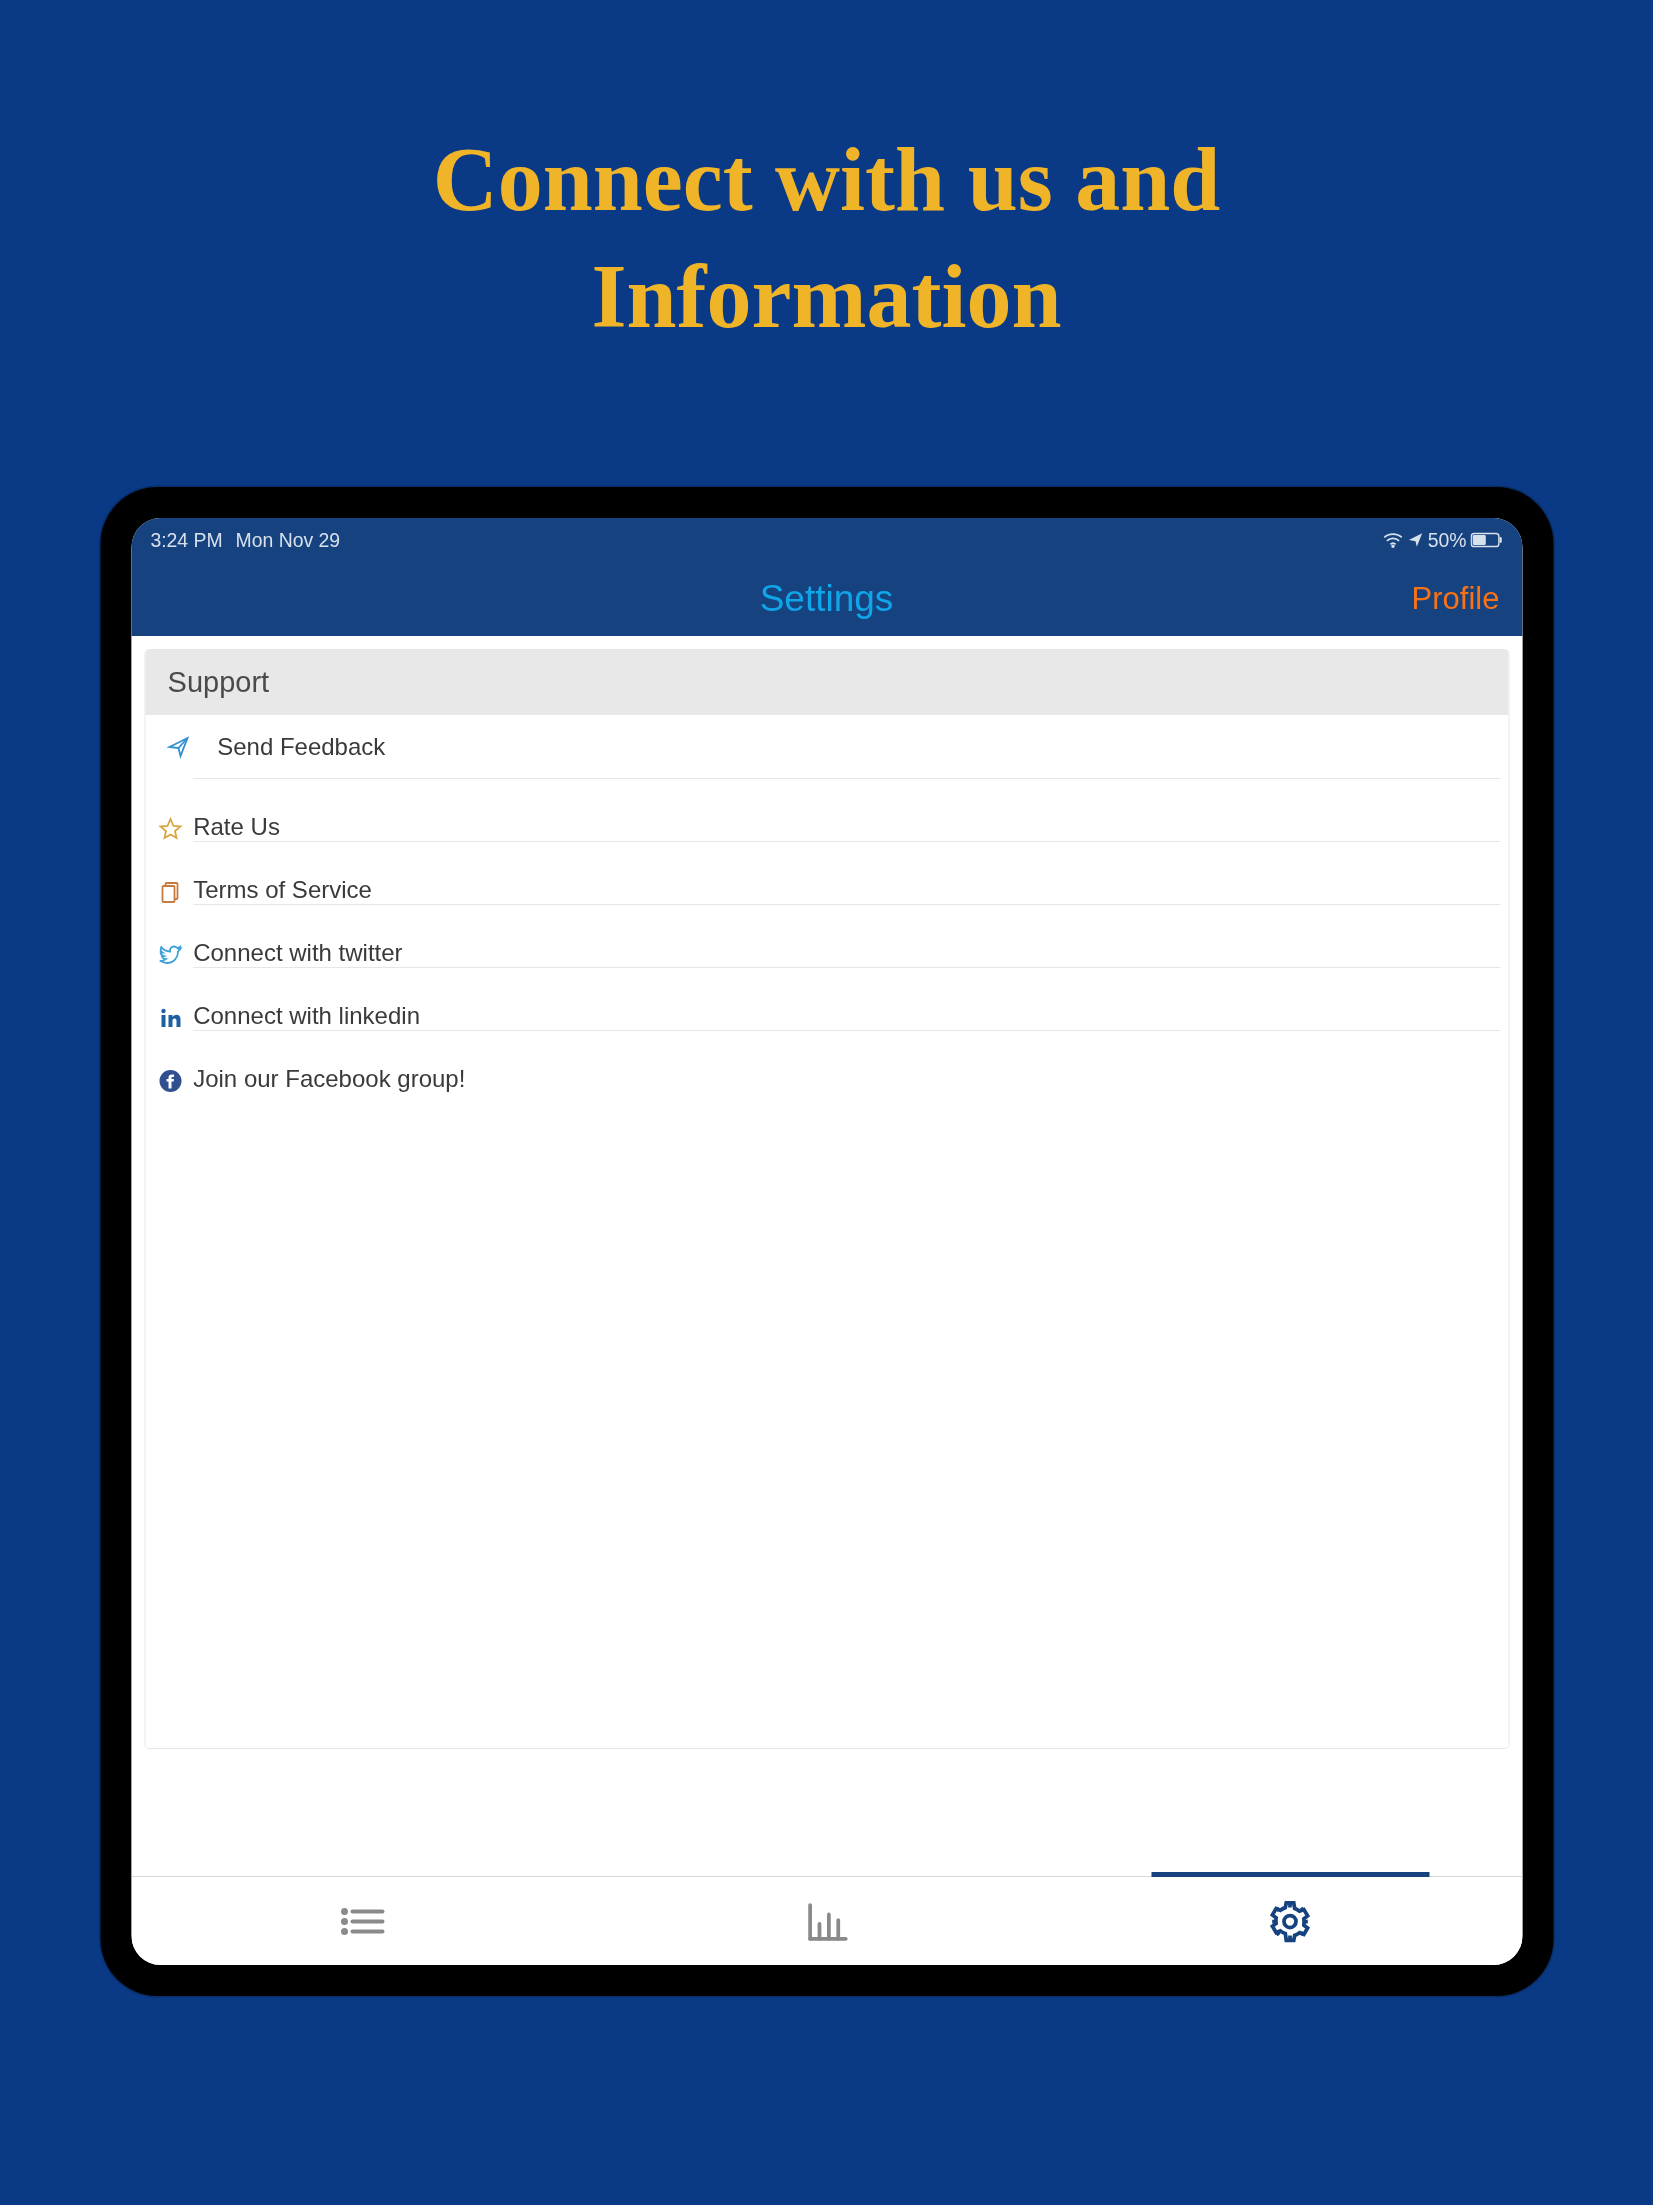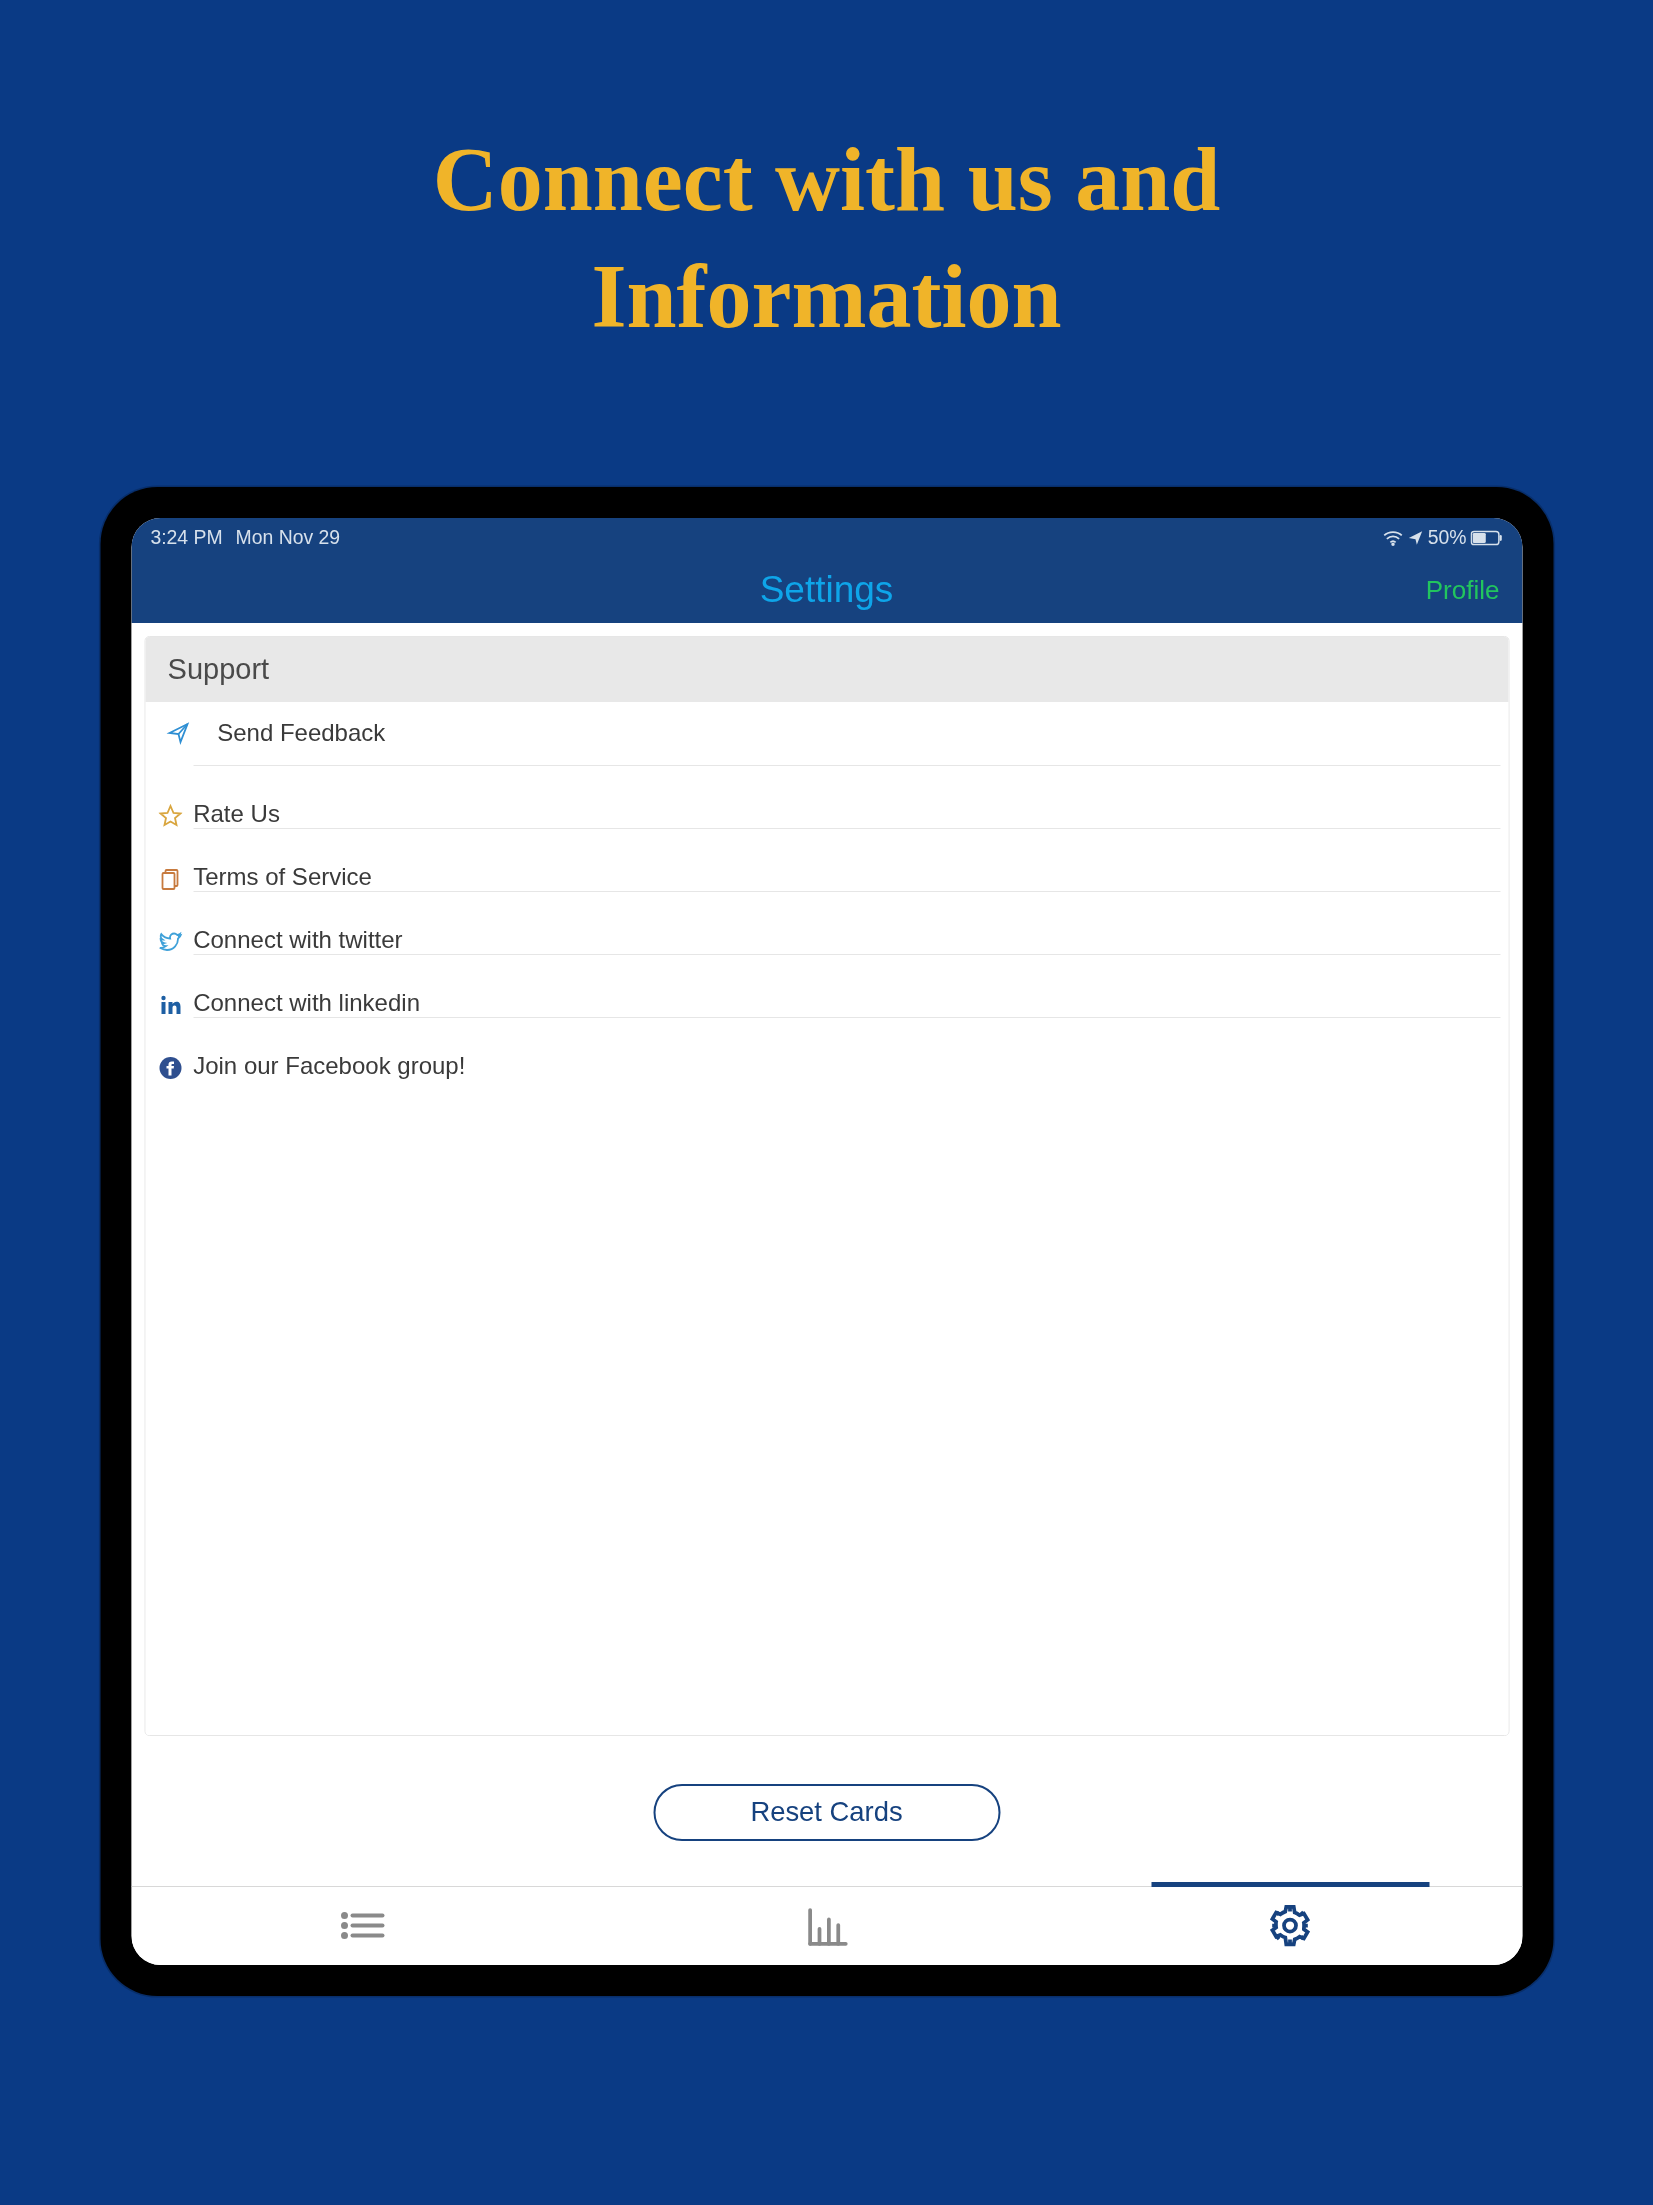--- a/index.html
+++ b/index.html
@@ -65,22 +65,22 @@
   .nav-title {
     color: #0ea5e9;
     font-size: 37px;
     font-weight: 400;
   }
   .nav-profile {
     position: absolute;
     right: 22.6px;
     top: 50%;
     transform: translateY(-50%);
-    color: #22c55e;
-    font-size: 26px;
+    color: #f97316;
+    font-size: 31px;
     font-weight: 400;
   }
   .content {
     flex: 1;
     background: #fff;
     padding: 13px;
     display: flex;
     flex-direction: column;
   }
   .section {
@@ -263,23 +263,20 @@
             </span>
             <span class="list-row-label">Join our Facebook group!</span>
           </div>
 
 
         </div>
       </div>
 
       <div style="flex:1"></div>
 
-      <div class="reset-button">
-        <span>Reset Cards</span>
-      </div>
     </div>
 
     <div class="tabbar">
       <div class="tab">
         <span>
           <svg width="48" height="37" viewBox="0 0 48 36" stroke="#8a8a8a" stroke-width="4" stroke-linecap="round">
             <circle cx="6" cy="8" r="1.5" fill="#8a8a8a"></circle>
               <line x1="14" y1="8" x2="44" y2="8"></line>
             <circle cx="6" cy="18" r="1.5" fill="#8a8a8a"></circle>
               <line x1="14" y1="18" x2="44" y2="18"></line>

